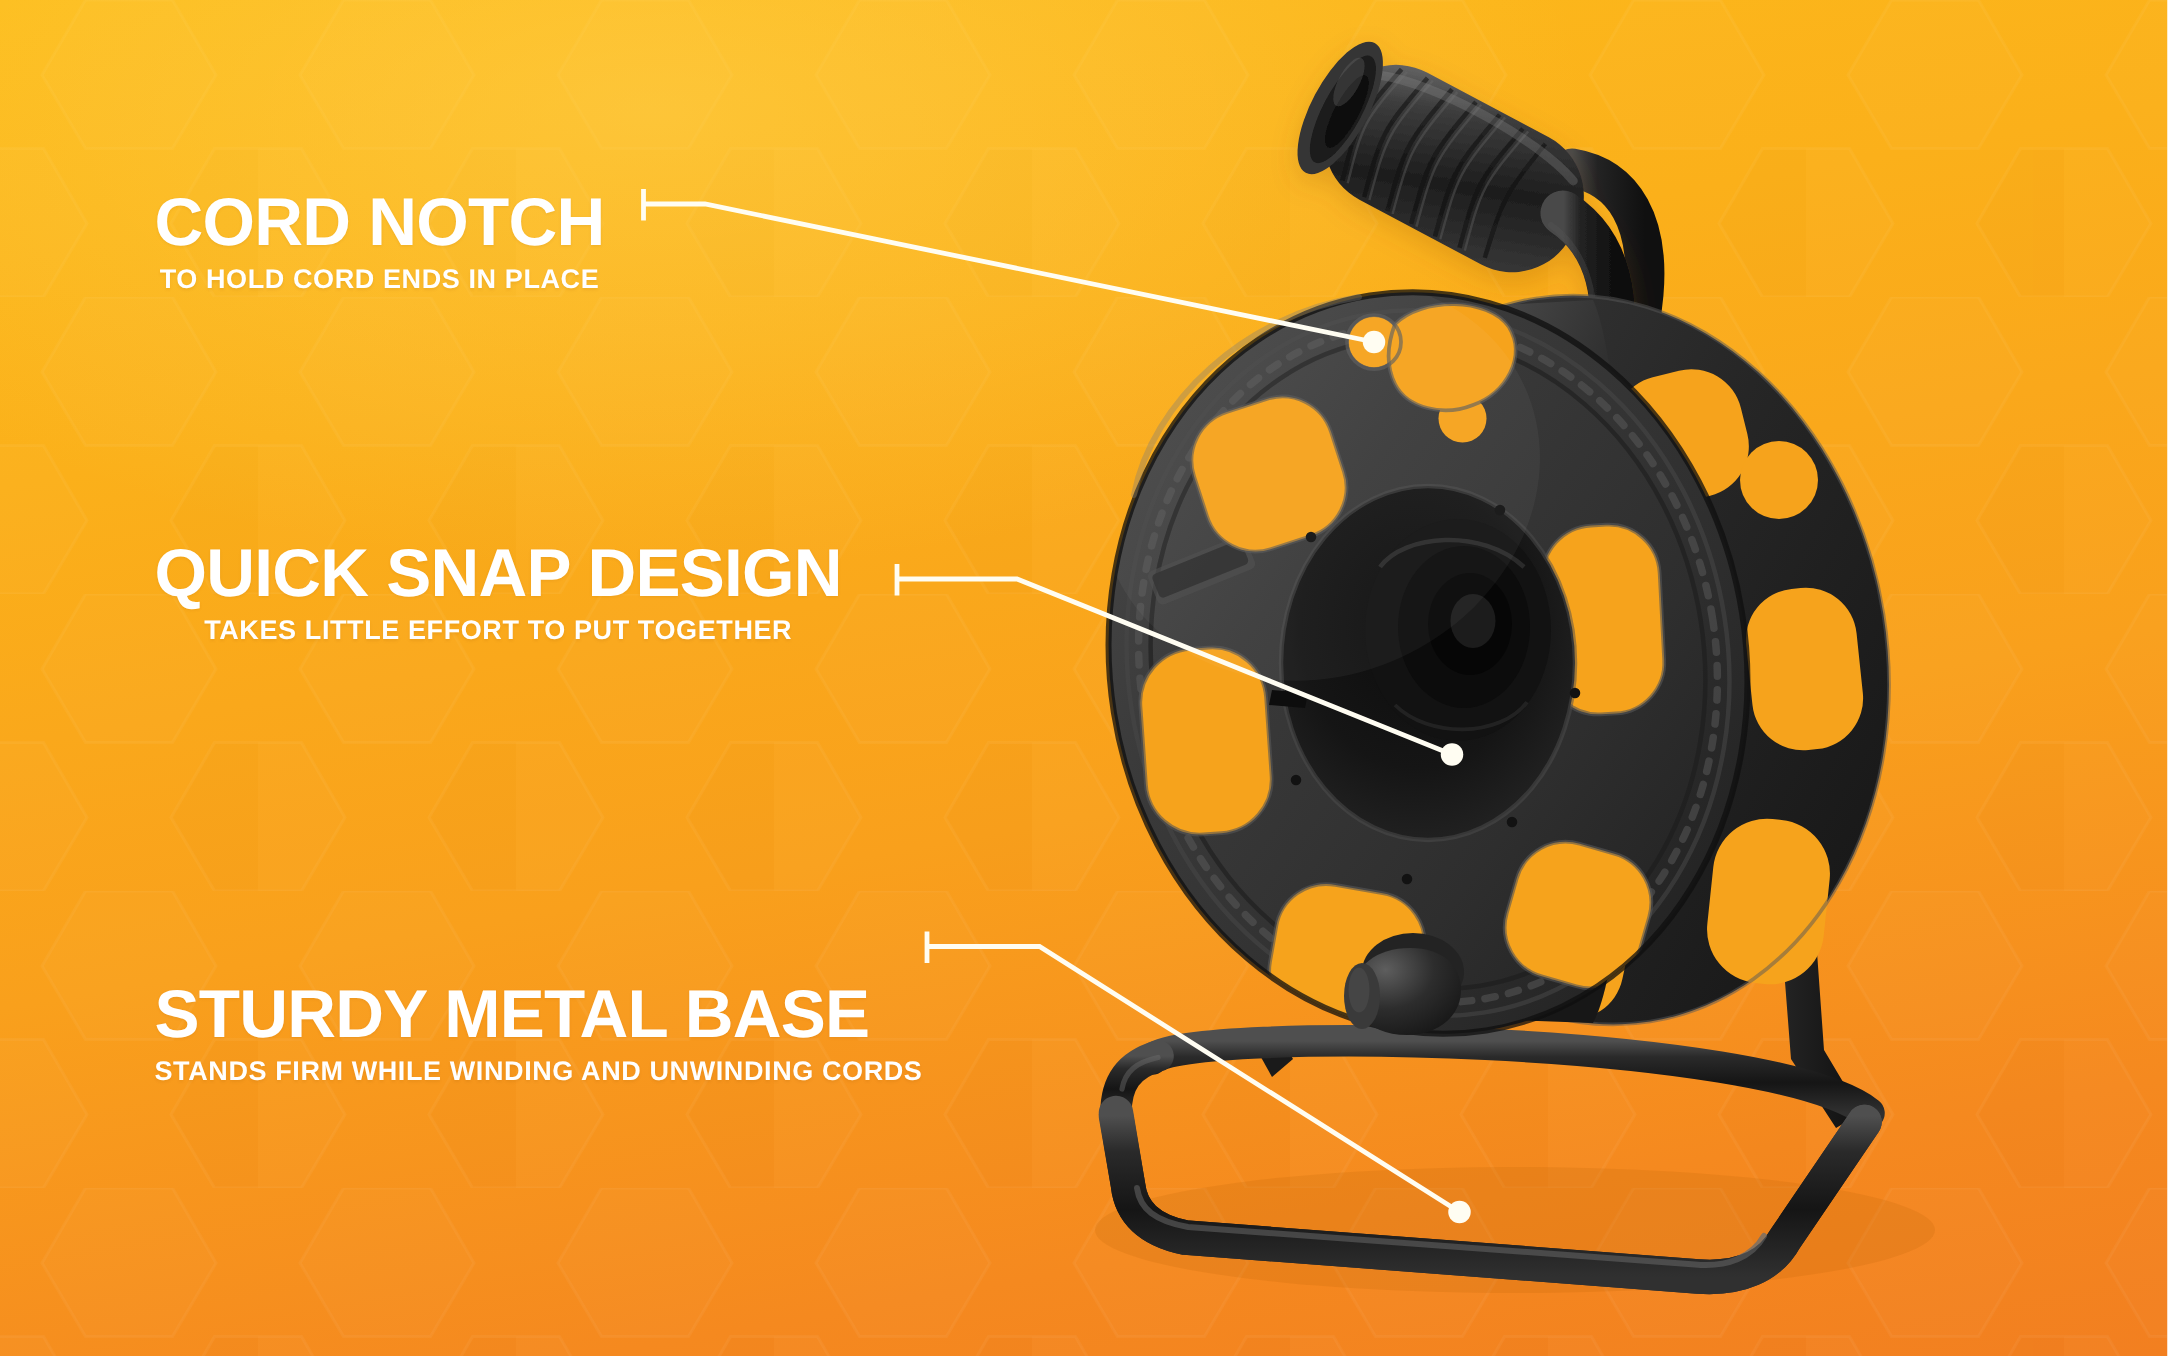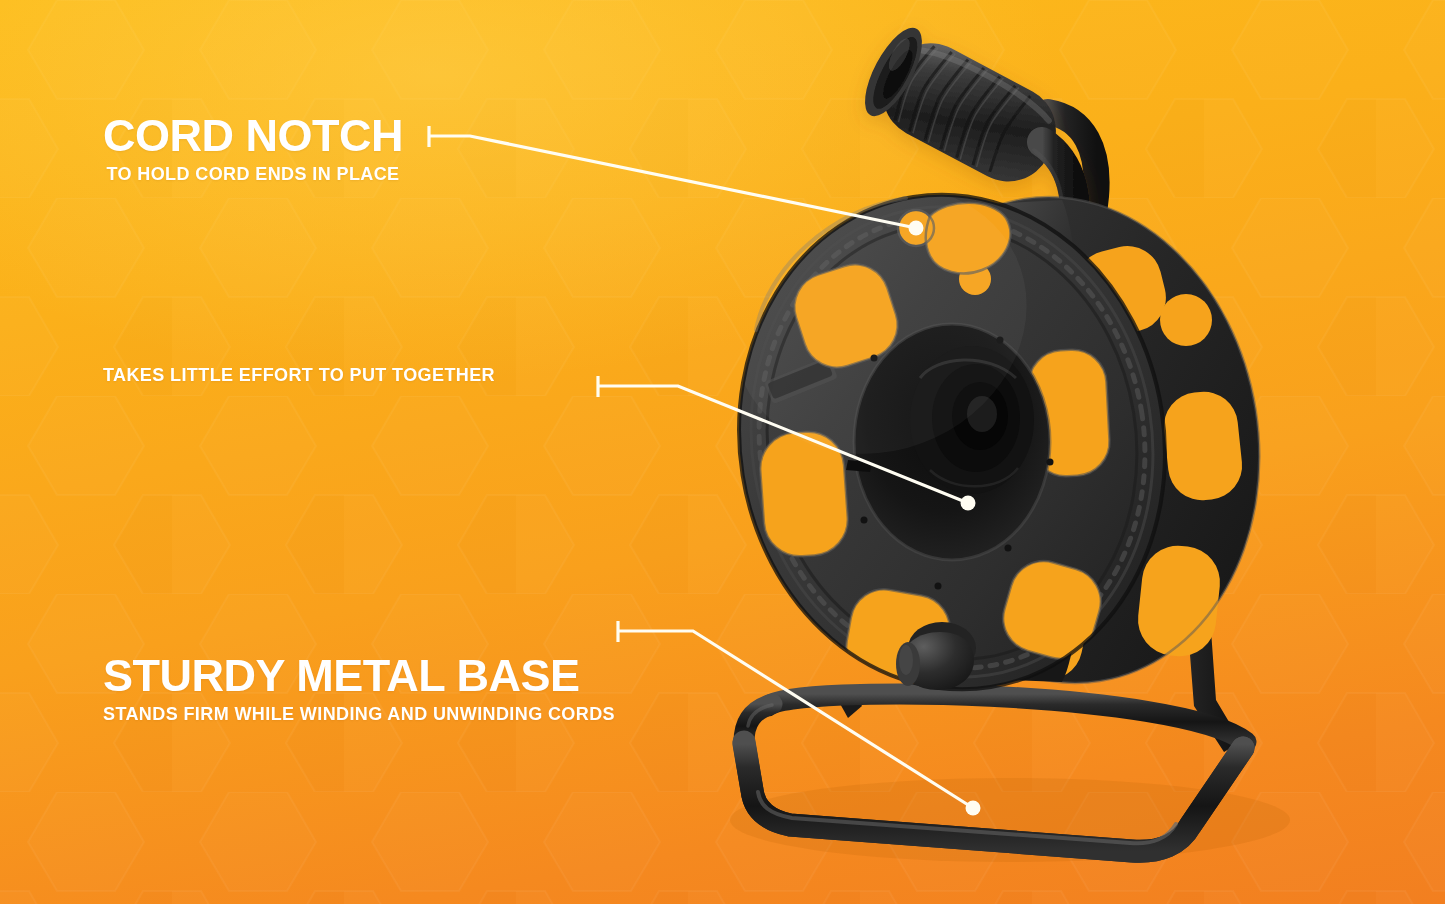--- a/index.html
+++ b/index.html
@@ -46,27 +46,27 @@
     text-shadow: 0 1px 2px rgba(150,80,0,0.12);
   }
   .callout-sub {
     color: #ffffff;
     font-weight: bold;
     line-height: 1;
     white-space: nowrap;
     margin-top: 7px;
     text-shadow: 0 1px 2px rgba(150,80,0,0.12);
   }
-  #callout-0 { top: 113px; }
+  #callout-0 { top: 125px; }
   #callout-0 .callout-title { font-size: 45px; }
   #callout-0 .callout-sub   { font-size: 18px; letter-spacing: 0.4px; text-align: center; }
 
   #callout-1 { top: 359px; }
   #callout-1 .callout-title { font-size: 45px; }
-  #callout-1 .callout-sub   { font-size: 18px; letter-spacing: 0.4px; }
+  #callout-1 .callout-sub   { font-size: 18px; letter-spacing: 0.4px; text-align: center; }
 
   #callout-2 { top: 605px; }
   #callout-2 .callout-title { font-size: 45px; margin-top: 48px; }
   #callout-2 .callout-sub   { font-size: 18px; letter-spacing: 0.4px; }
 
   
   #leaders, #product {
     position: absolute;
     inset: 0;
     width: 1445px;
@@ -333,20 +333,21 @@
       <circle cx="973" cy="808" r="7.5"></circle>
     </g>
   </svg>
 
   <div class="callout" id="callout-0">
     <div class="callout-title">CORD NOTCH</div>
     <div class="callout-sub">TO HOLD CORD ENDS IN PLACE</div>
   </div>
 
   <div class="callout" id="callout-1">
+    <div class="callout-title">QUICK SNAP DESIGN</div>
     <div class="callout-sub">TAKES LITTLE EFFORT TO PUT TOGETHER</div>
   </div>
 
   <div class="callout" id="callout-2">
     <div class="callout-title">STURDY METAL BASE</div>
     <div class="callout-sub">STANDS FIRM WHILE WINDING AND UNWINDING CORDS</div>
   </div>
 
 </div>
 

